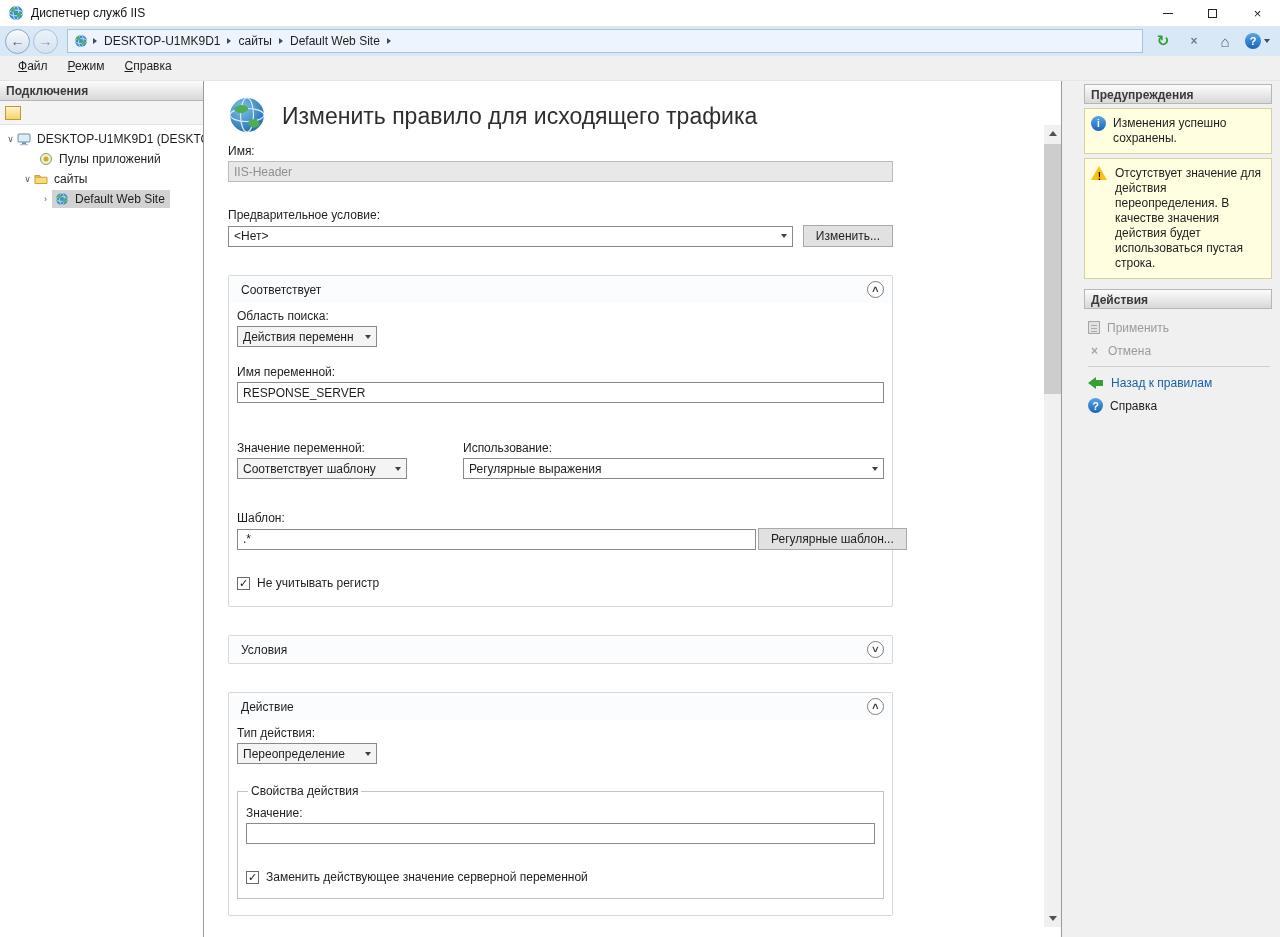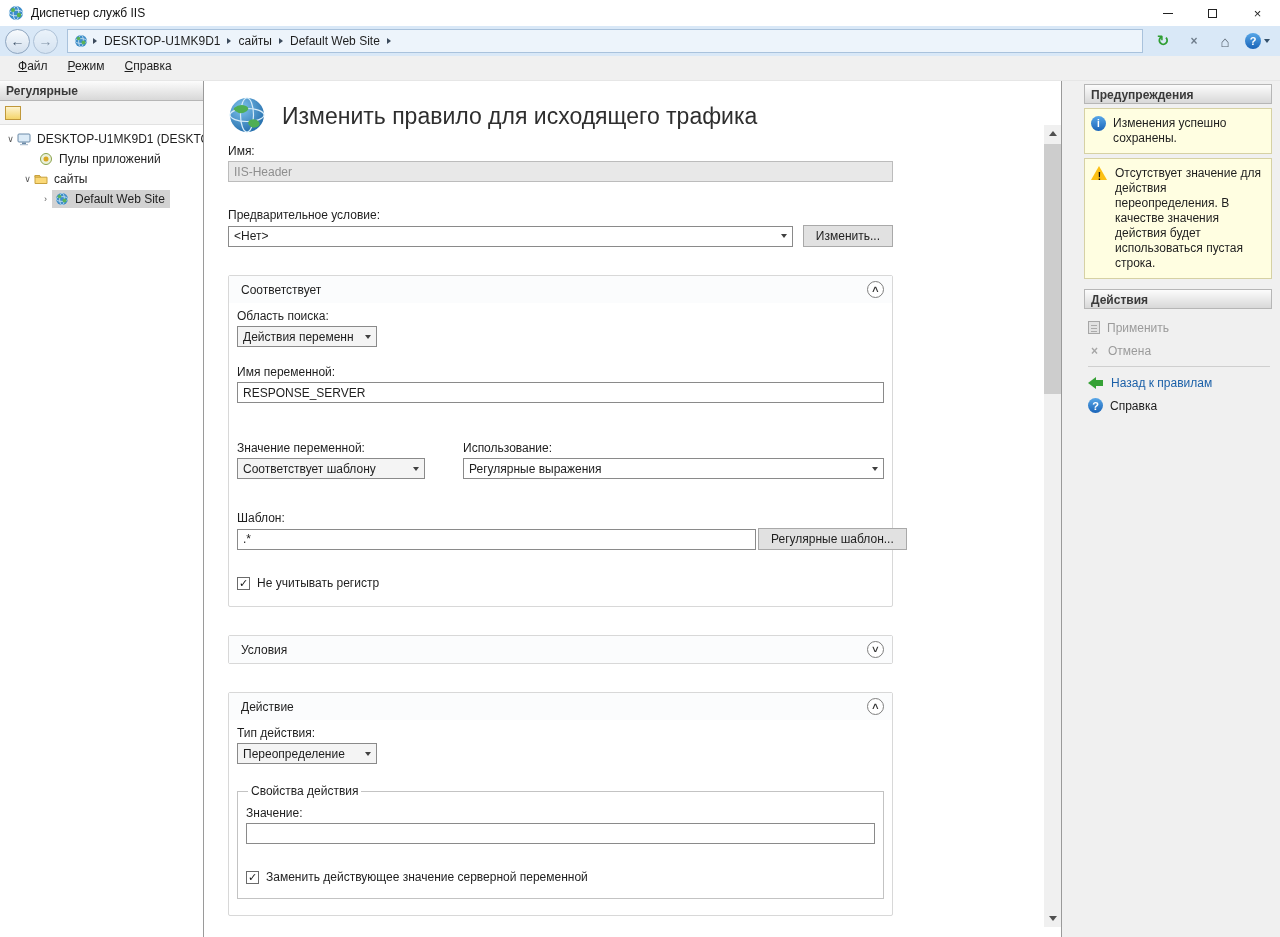--- a/index.html
+++ b/index.html
@@ -68,21 +68,21 @@
   .textbox{display:block;height:21px;border:1px solid #8a8a8a;background:#fff;padding:0 5px;font:inherit;color:#1e1e1e;width:100%;}
   .textbox.disabled{background:#e8e8e8;color:#8e8e8e;border-color:#bcbcbc;}
   .row{display:flex;align-items:center;}
   .btn{height:22px;border:1px solid #a9a9a9;background:#e1e1e1;padding:0 12px;font:inherit;color:#1e1e1e;white-space:nowrap;}
   .combo{height:21px;border:1px solid #8a8a8a;background:#fff;display:flex;align-items:center;padding-left:5px;min-width:0;}
   .combo .arrow{margin-left:auto;width:16px;align-self:stretch;display:flex;align-items:center;justify-content:center;flex:0 0 auto;}
   .combo .arrow::after{content:"";border-left:3.5px solid transparent;border-right:3.5px solid transparent;border-top:4px solid #404040;}
   .combo.small{background:#f4f4f4;}
   .combo-val{white-space:nowrap;overflow:hidden;}
   .w140{width:140px;}
-  .w155{width:188px;}
+  .w155{width:170px;}
   .w577{width:577px;margin-right:10px;}
   .mt2{margin-top:2px;}
   .mt3{margin-top:3px;}
   .mt6{margin-top:6px;}
   .mt18{margin-top:18px;}
   .mt26{margin-top:26px;}
   .mt50{margin-top:32px;}
 
   .section{width:665px;border:1px solid #d8d8d8;border-radius:2px;margin-top:28px;background:#fff;}
   .section-header{height:27px;display:flex;align-items:center;padding:0 8px 0 12px;background:#fbfcfd;}
@@ -191,21 +191,21 @@
 
   <div class="menubar">
     <span class="menu-item">Файл</span>
     <span class="menu-item">Режим</span>
     <span class="menu-item">Справка</span>
   </div>
 
   <div class="content">
 
     <div class="left-panel">
-      <div class="panel-header">Регулярные</div>
+      <div class="panel-header">Подключения</div>
       <div class="panel-toolbar">
         <span class="tb-icon"></span>
       </div>
       <div class="tree">
         <div class="tree-row lvl0">
           <i class="expander">∨</i>
           <span class="tree-icon">
             <svg width="14" height="14" viewBox="0 0 14 14">
               <rect x="1" y="2" width="12" height="8" rx="1" fill="#dcebf7" stroke="#6b8aa8"></rect>
               <rect x="5" y="10.5" width="4" height="1.5" fill="#6b8aa8"></rect>

